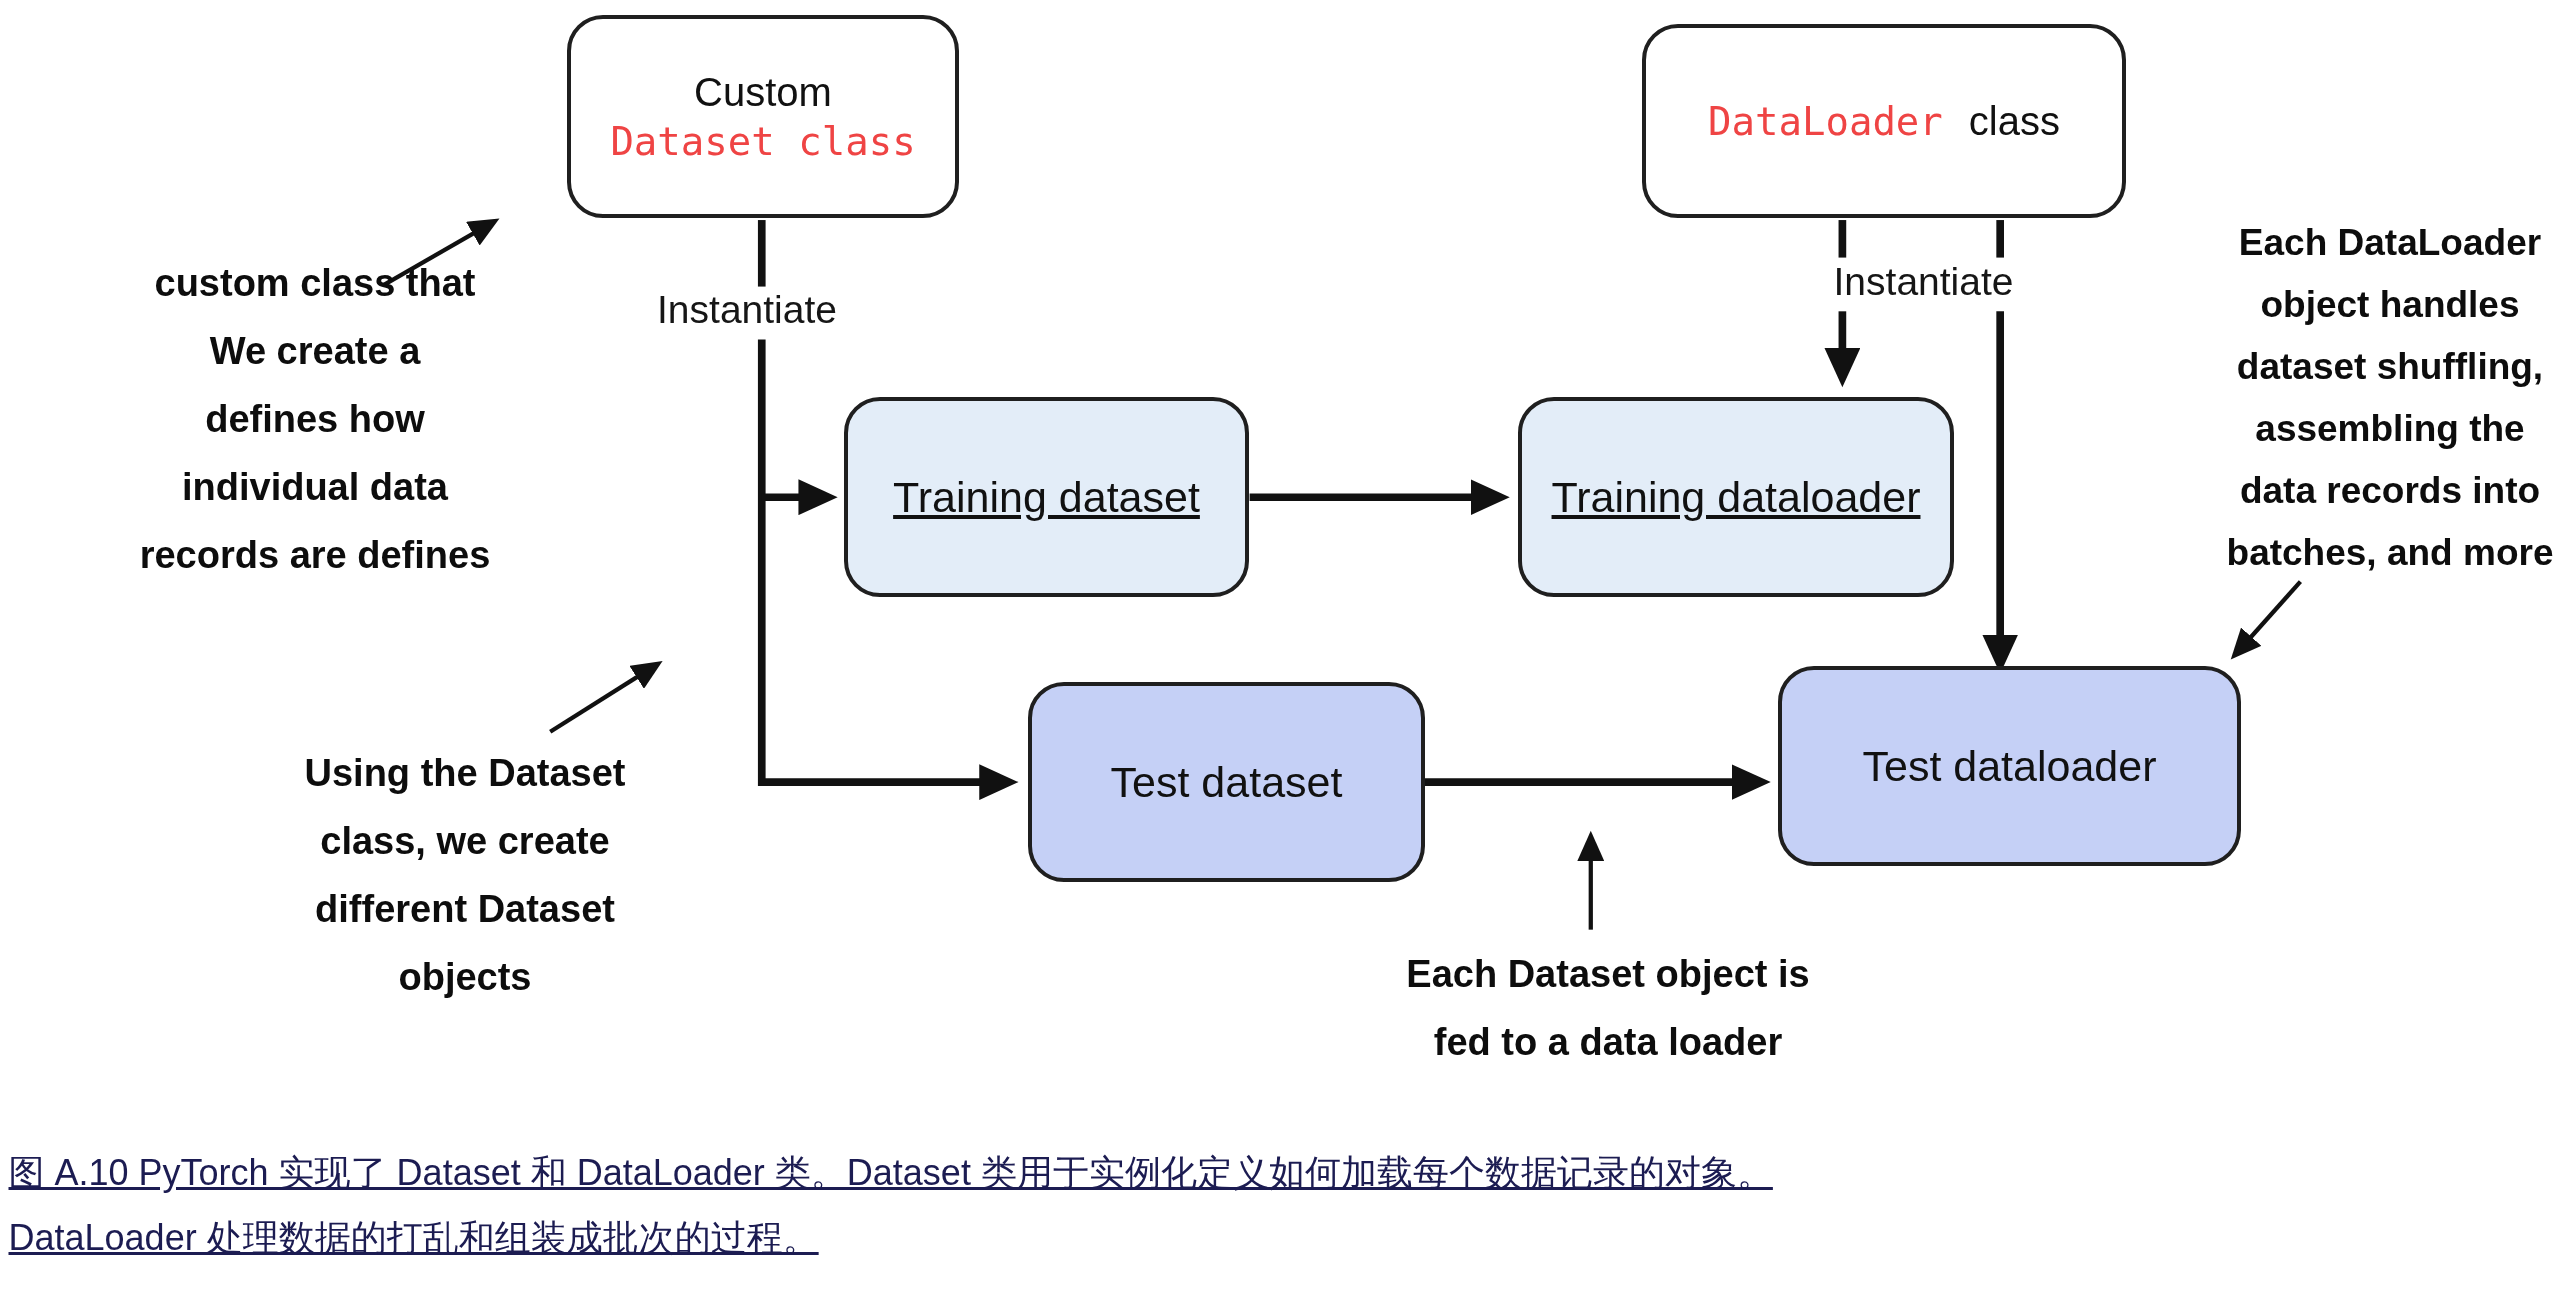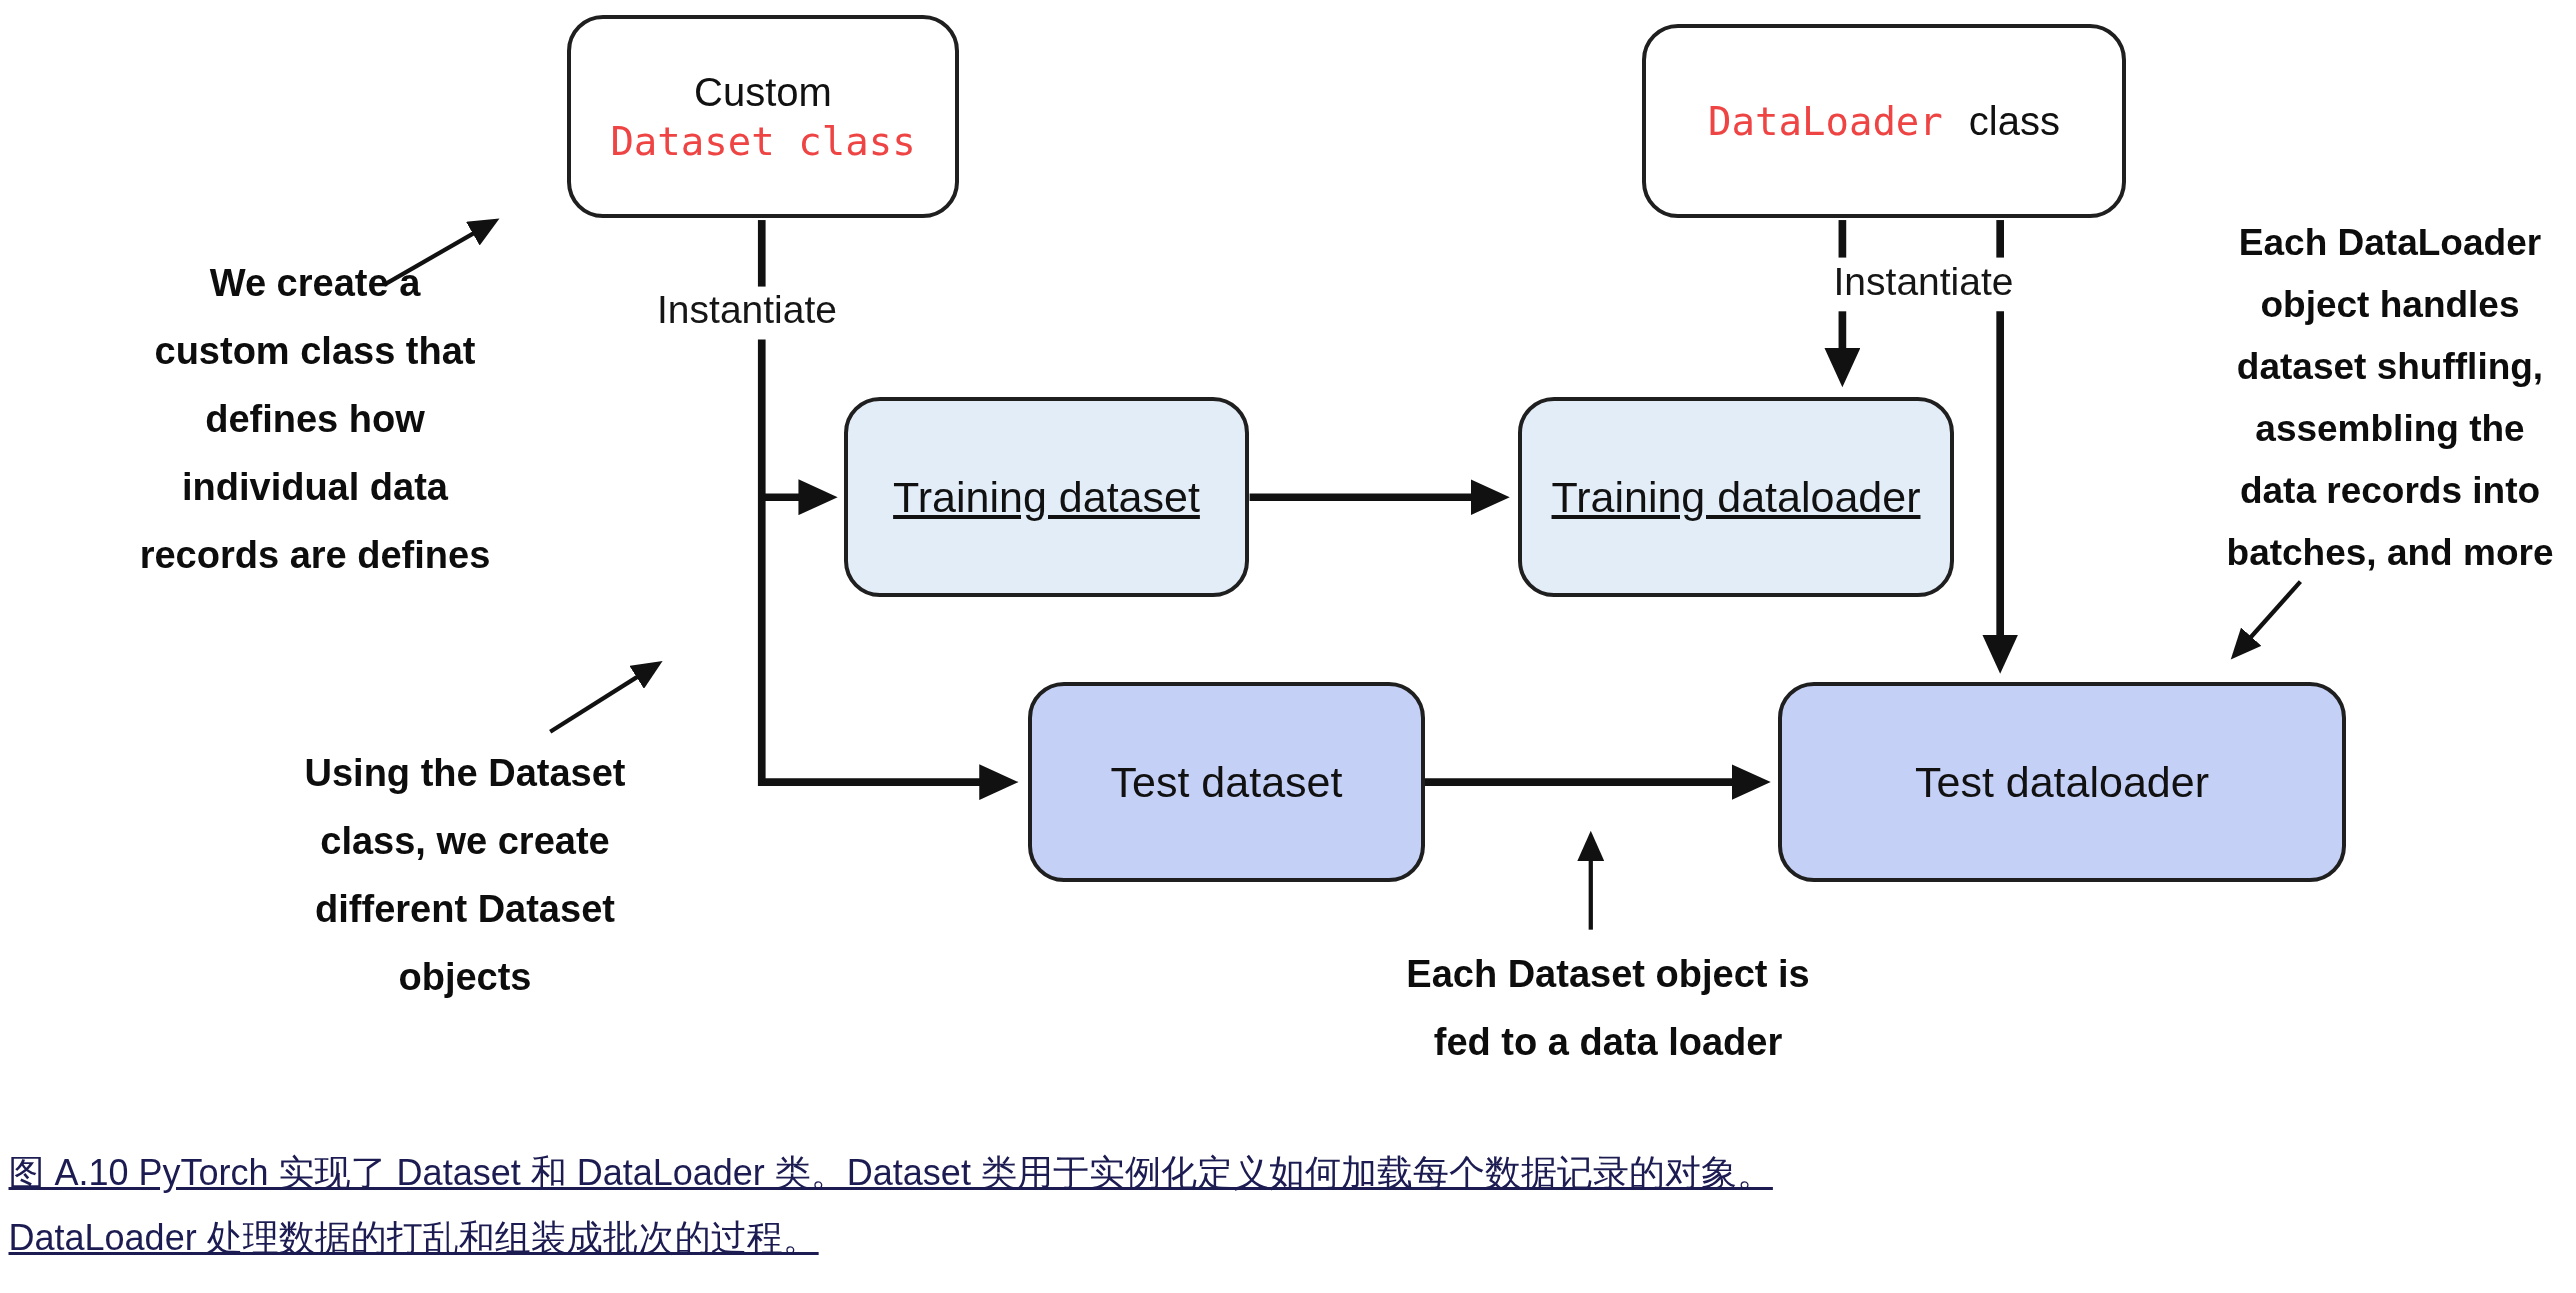--- a/index.html
+++ b/index.html
@@ -104,31 +104,31 @@
   </div>
 
   <div class="box training-fill" style="left:1518px;top:397px;width:436px;height:200px;">
     <div class="label">Training dataloader</div>
   </div>
 
   <div class="box test-fill" style="left:1028px;top:682px;width:397px;height:200px;">
     <div class="label">Test dataset</div>
   </div>
 
-  <div class="box test-fill" style="left:1778px;top:682px;width:568px;height:200px;">
+  <div class="box test-fill" style="left:1778px;top:666px;width:463px;height:200px;">
     <div class="label">Test dataloader</div>
   </div>
 
   <div class="flowlabel" style="left:589px;top:288px;width:316px;">Instantiate</div>
 
   <div class="flowlabel" style="left:1770px;top:260px;width:307px;">Instantiate</div>
 
   <div class="annot" style="left:102px;top:249px;width:426px;">
+    <div>custom class that</div>
     <div>We create a</div>
-    <div>custom class that</div>
     <div>defines how</div>
     <div>individual data</div>
     <div>records are defines</div>
   </div>
 
   <div class="annot" style="left:252px;top:739px;width:426px;">
     <div>Using the Dataset</div>
     <div>class, we create</div>
     <div>different Dataset</div>
     <div>objects</div>

